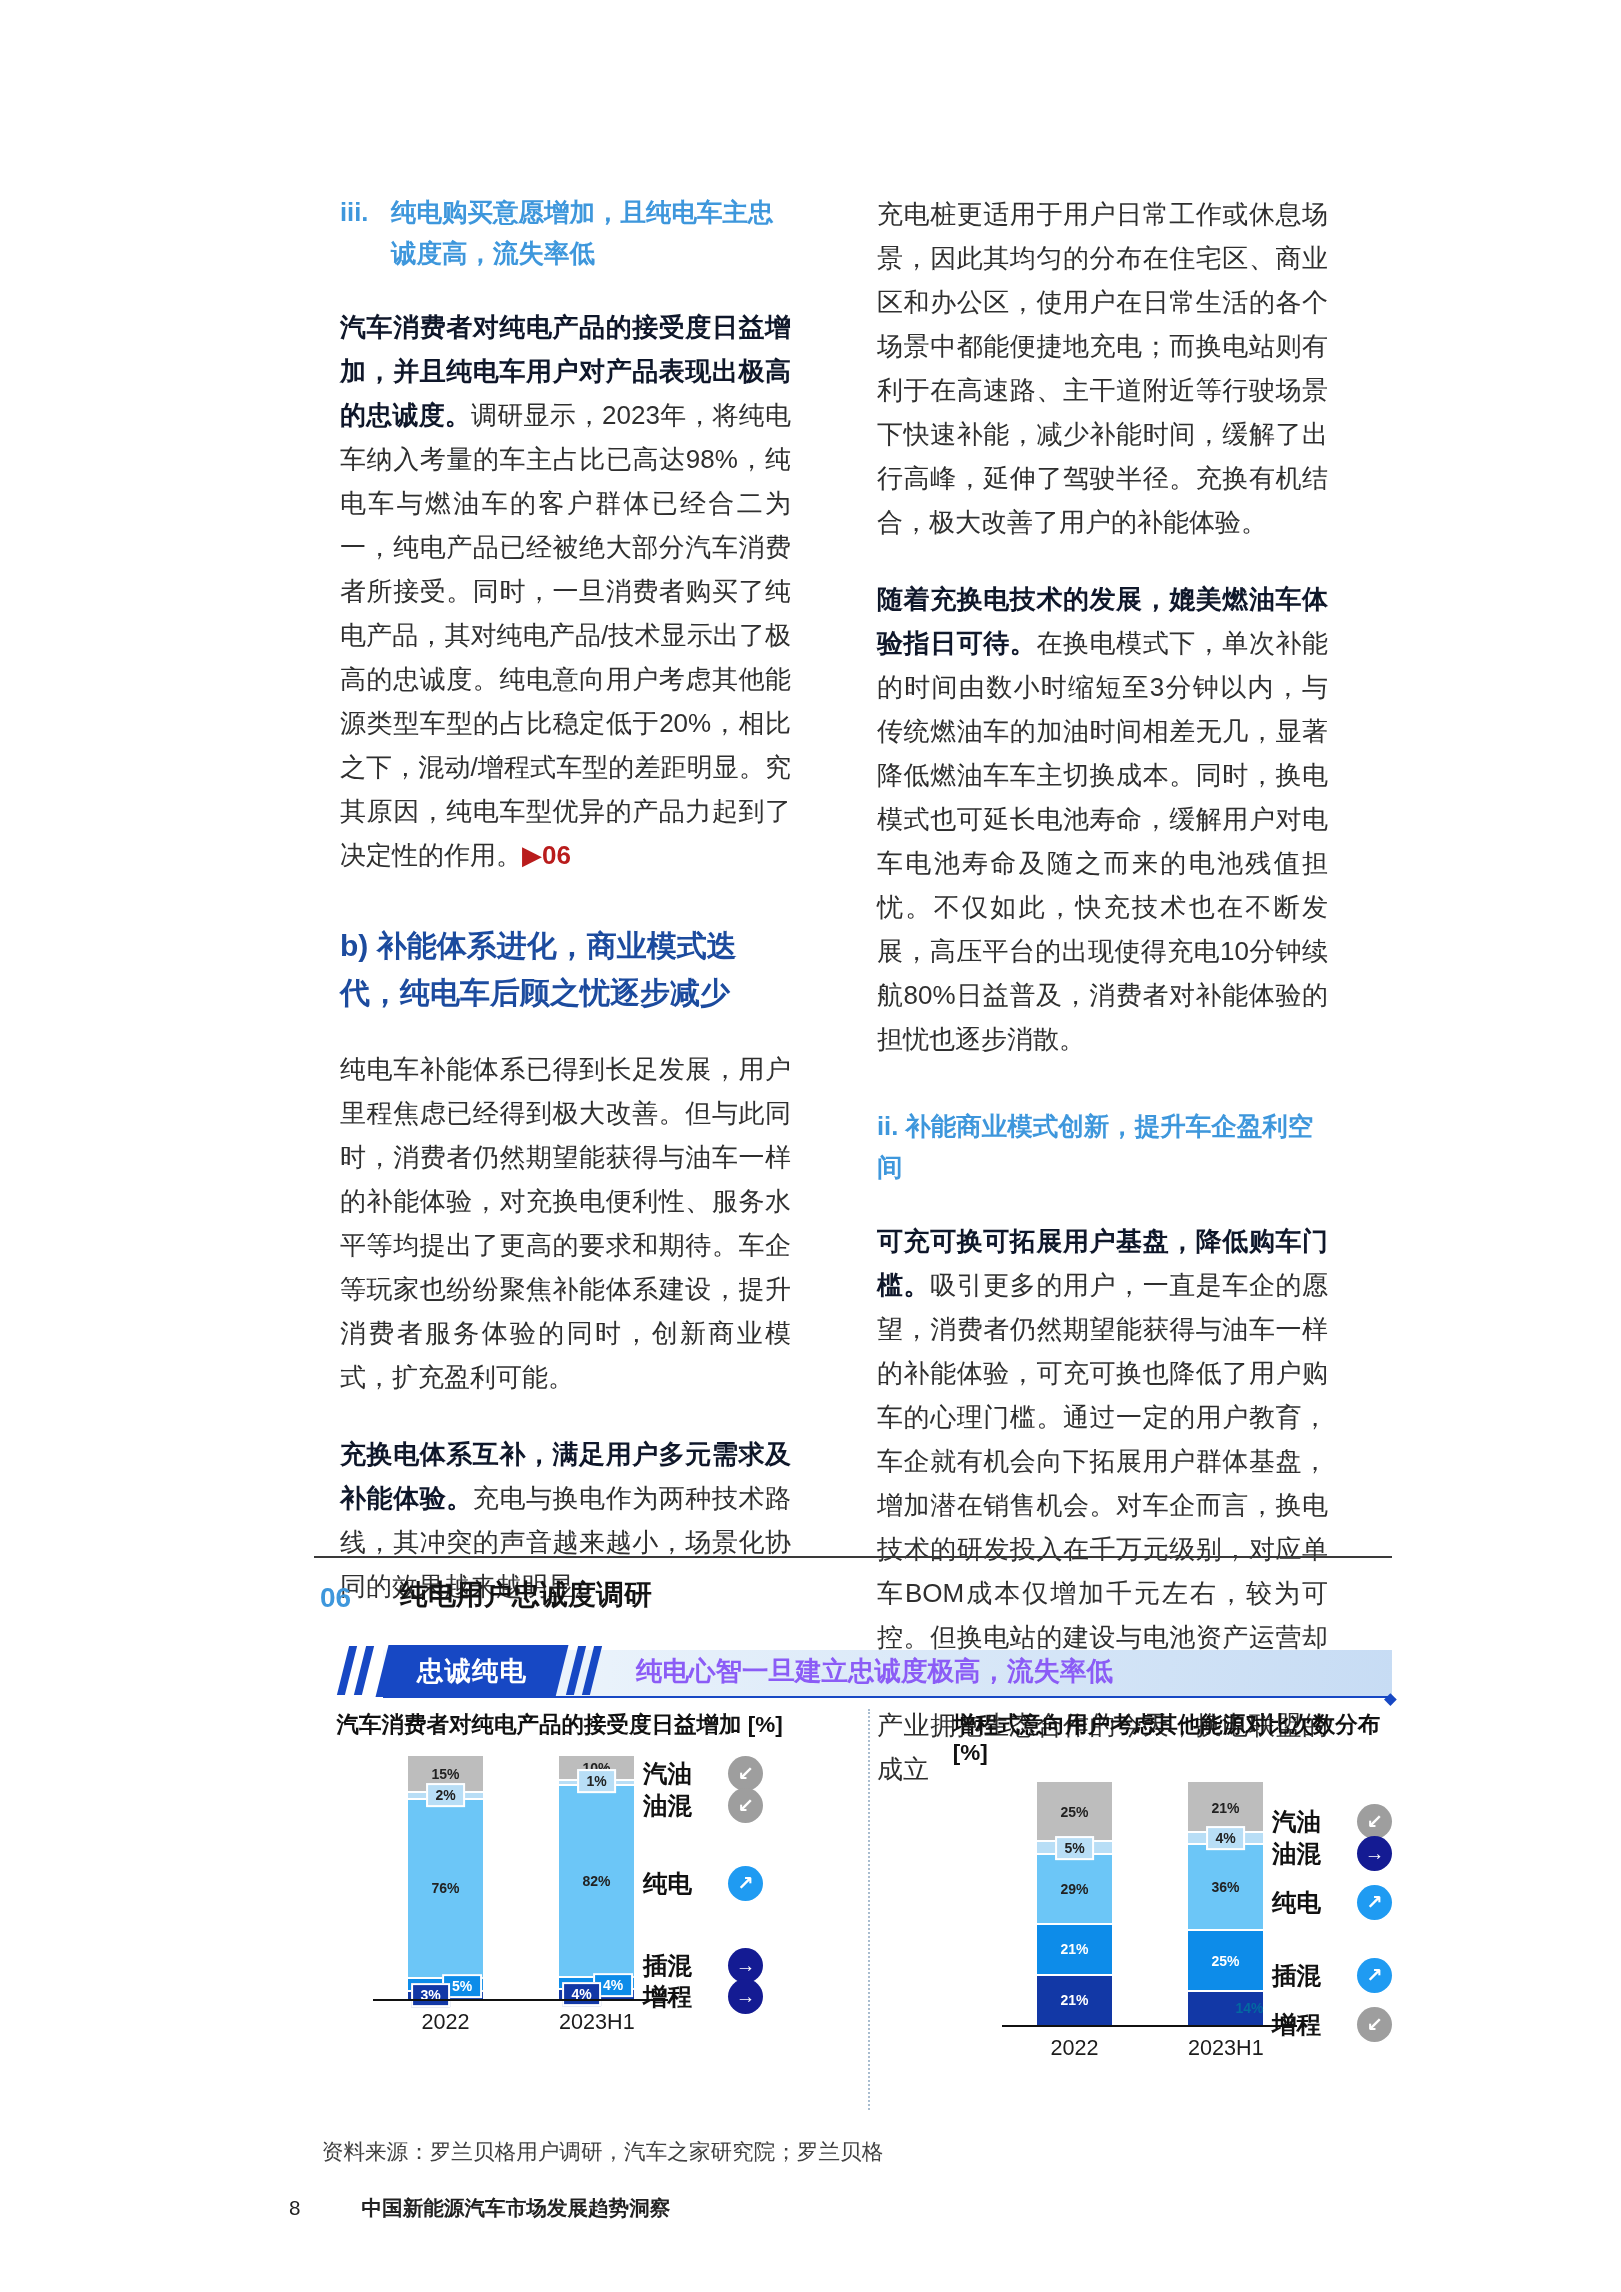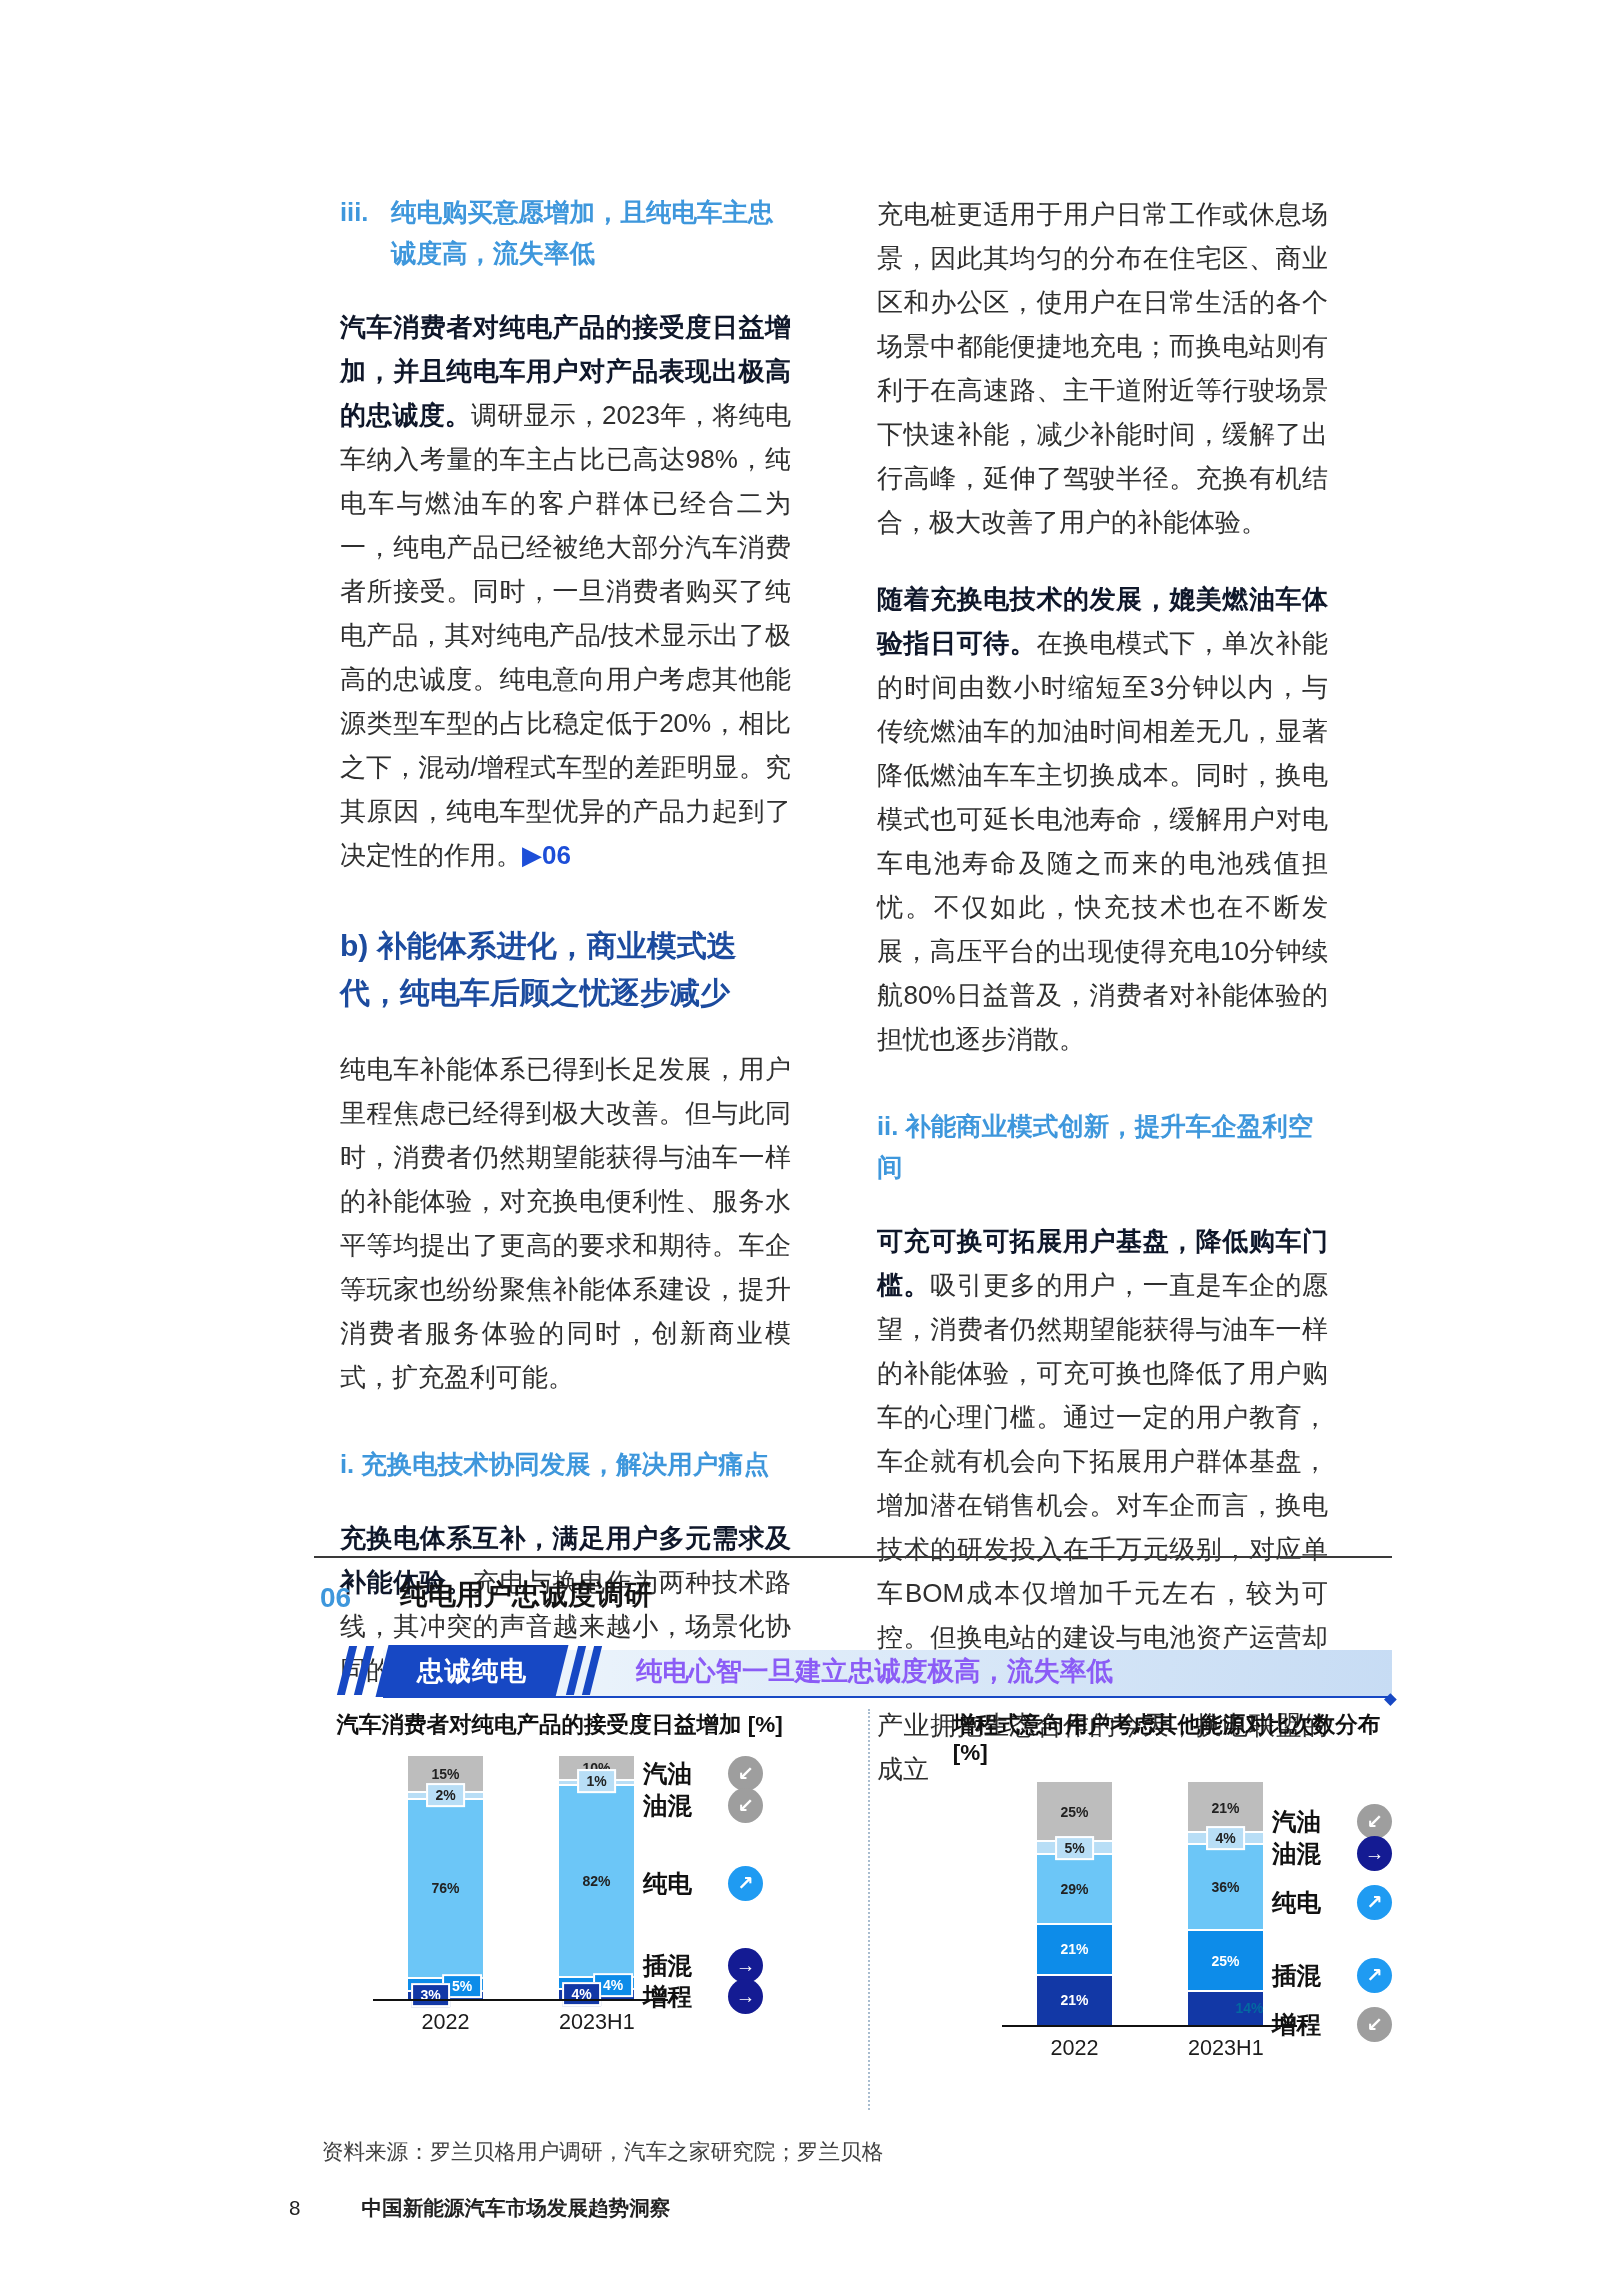--- a/index.html
+++ b/index.html
@@ -3,21 +3,21 @@
 <meta charset="utf-8">
 <style>
   html,body{margin:0;padding:0;background:#e8e8e8;}
   .page{position:relative;width:1621px;height:2293px;background:#ffffff;margin:0 auto;overflow:hidden;
         font-family:"Liberation Sans","DejaVu Sans",sans-serif;color:#2f2f2f;}
   
   .columns{position:absolute;left:340px;top:192px;display:flex;gap:86px;}
   .col{width:451px;}
   .para{font-size:26px;line-height:44px;text-align:justify;margin:0 0 33px 0;color:#2f2f2f;}
   .para .lead{font-weight:700;color:#0f172a;}
-  .ref-link{color:#1d4ed8;font-weight:700;cursor:pointer;}
+  .ref-link{color:#b91c1c;font-weight:700;cursor:pointer;}
   .h-blue{display:flex;font-size:25.5px;line-height:41px;font-weight:700;color:#3e97dc;margin:0 0 31px 0;}
   .h-blue .num{flex:0 0 51px;}
   .h-blue .txt{flex:1;}
   .h-blue.single{display:block;margin-top:45px;}
   .h-navy{font-size:30px;line-height:47px;font-weight:700;color:#1c4b9e;margin:45px 0 31px 0;}
   
   .exhibit{position:absolute;left:314px;top:1556px;width:1078px;}
   .exhibit-rule{border-top:2.5px solid #3a3a3a;}
   .exhibit-header{display:flex;align-items:flex-end;gap:49px;padding:17.6px 0 0 5.9px;}
   .exhibit-number{font-size:28px;font-weight:700;color:#3e97dc;}
@@ -69,21 +69,20 @@
   <div class="columns">
 
     <div class="col">
       <div class="h-blue">
         <span class="num">iii.</span>
         <span class="txt">纯电购买意愿增加，且纯电车主忠诚度高，流失率低</span>
       </div>
       <p class="para"><span class="lead">汽车消费者对纯电产品的接受度日益增加，并且纯电车用户对产品表现出极高的忠诚度。</span><span>调研显示，2023年，将纯电车纳入考量的车主占比已高达98%，纯电车与燃油车的客户群体已经合二为一，纯电产品已经被绝大部分汽车消费者所接受。同时，一旦消费者购买了纯电产品，其对纯电产品/技术显示出了极高的忠诚度。纯电意向用户考虑其他能源类型车型的占比稳定低于20%，相比之下，混动/增程式车型的差距明显。究其原因，纯电车型优异的产品力起到了决定性的作用。</span><span class="ref-link">▶06</span></p>
       <div class="h-navy">b) 补能体系进化，商业模式迭代，纯电车后顾之忧逐步减少</div>
       <p class="para">纯电车补能体系已得到长足发展，用户里程焦虑已经得到极大改善。但与此同时，消费者仍然期望能获得与油车一样的补能体验，对充换电便利性、服务水平等均提出了更高的要求和期待。车企等玩家也纷纷聚焦补能体系建设，提升消费者服务体验的同时，创新商业模式，扩充盈利可能。</p>
-      <div class="h-blue single">i. 充换电技术协同发展，解决用户痛点</div>
       <p class="para"><span class="lead">充换电体系互补，满足用户多元需求及补能体验。</span><span>充电与换电作为两种技术路线，其冲突的声音越来越小，场景化协同的效果越来越明显。</span></p>
     </div>
 
     <div class="col">
       <p class="para">充电桩更适用于用户日常工作或休息场景，因此其均匀的分布在住宅区、商业区和办公区，使用户在日常生活的各个场景中都能便捷地充电；而换电站则有利于在高速路、主干道附近等行驶场景下快速补能，减少补能时间，缓解了出行高峰，延伸了驾驶半径。充换有机结合，极大改善了用户的补能体验。</p>
       <p class="para"><span class="lead">随着充换电技术的发展，媲美燃油车体验指日可待。</span><span>在换电模式下，单次补能的时间由数小时缩短至3分钟以内，与传统燃油车的加油时间相差无几，显著降低燃油车车主切换成本。同时，换电模式也可延长电池寿命，缓解用户对电车电池寿命及随之而来的电池残值担忧。不仅如此，快充技术也在不断发展，高压平台的出现使得充电10分钟续航80%日益普及，消费者对补能体验的担忧也逐步消散。</span></p>
       <div class="h-blue single">ii. 补能商业模式创新，提升车企盈利空间</div>
       <p class="para"><span class="lead">可充可换可拓展用户基盘，降低购车门槛。</span><span>吸引更多的用户，一直是车企的愿望，消费者仍然期望能获得与油车一样的补能体验，可充可换也降低了用户购车的心理门槛。通过一定的用户教育，车企就有机会向下拓展用户群体基盘，增加潜在销售机会。对车企而言，换电技术的研发投入在千万元级别，对应单车BOM成本仅增加千元左右，较为可控。但换电站的建设与电池资产运营却成为了无法避开的挑战。因此，在汽车产业拥抱生态合作的今天，换电联盟的成立</span></p>
     </div>
   </div>

